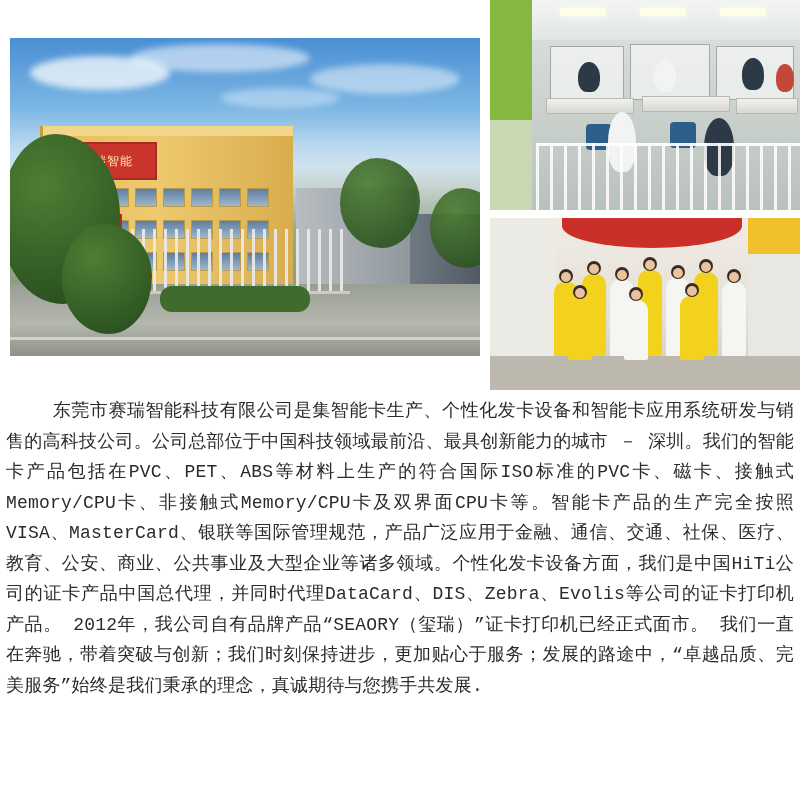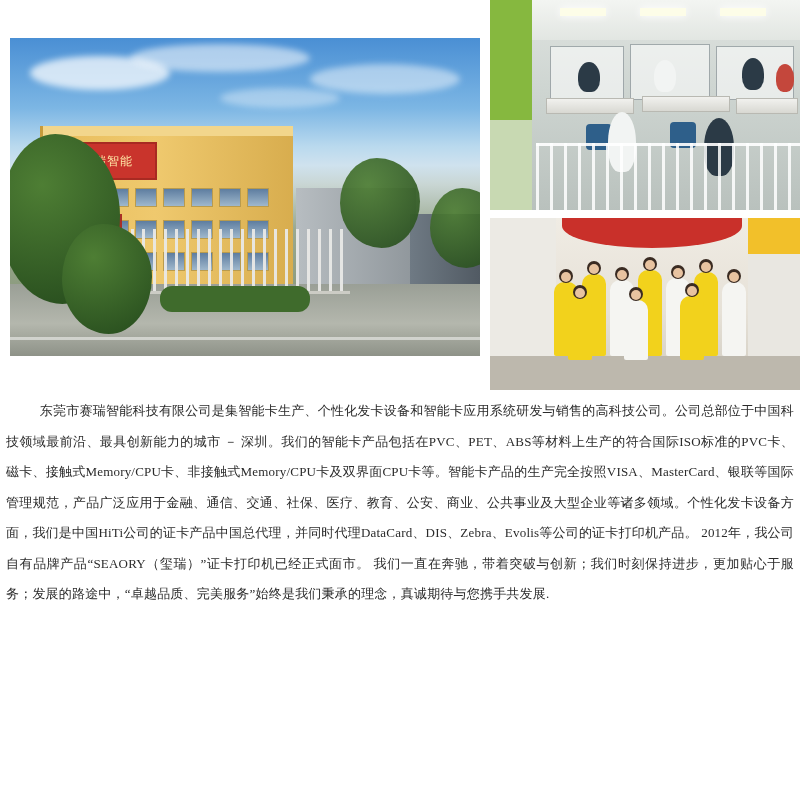--- a/index.html
+++ b/index.html
@@ -236,22 +236,22 @@
   }
 
   
   .copy {
     position: absolute;
     left: 0;
     top: 396px;
     width: 800px;
     padding: 0 6px;
     box-sizing: border-box;
-    font-family: Liberation Serif, serif;
-    font-size: 13px;
+    font-family: Liberation Mono, monospace;
+    font-size: 18px;
     line-height: 30.5px;
     color: #2b2b2b;
     letter-spacing: 0.2px;
     text-align: justify;
     text-justify: inter-character;
   }
   .copy p {
     margin: 0;
     text-indent: 2.6em;
   }

